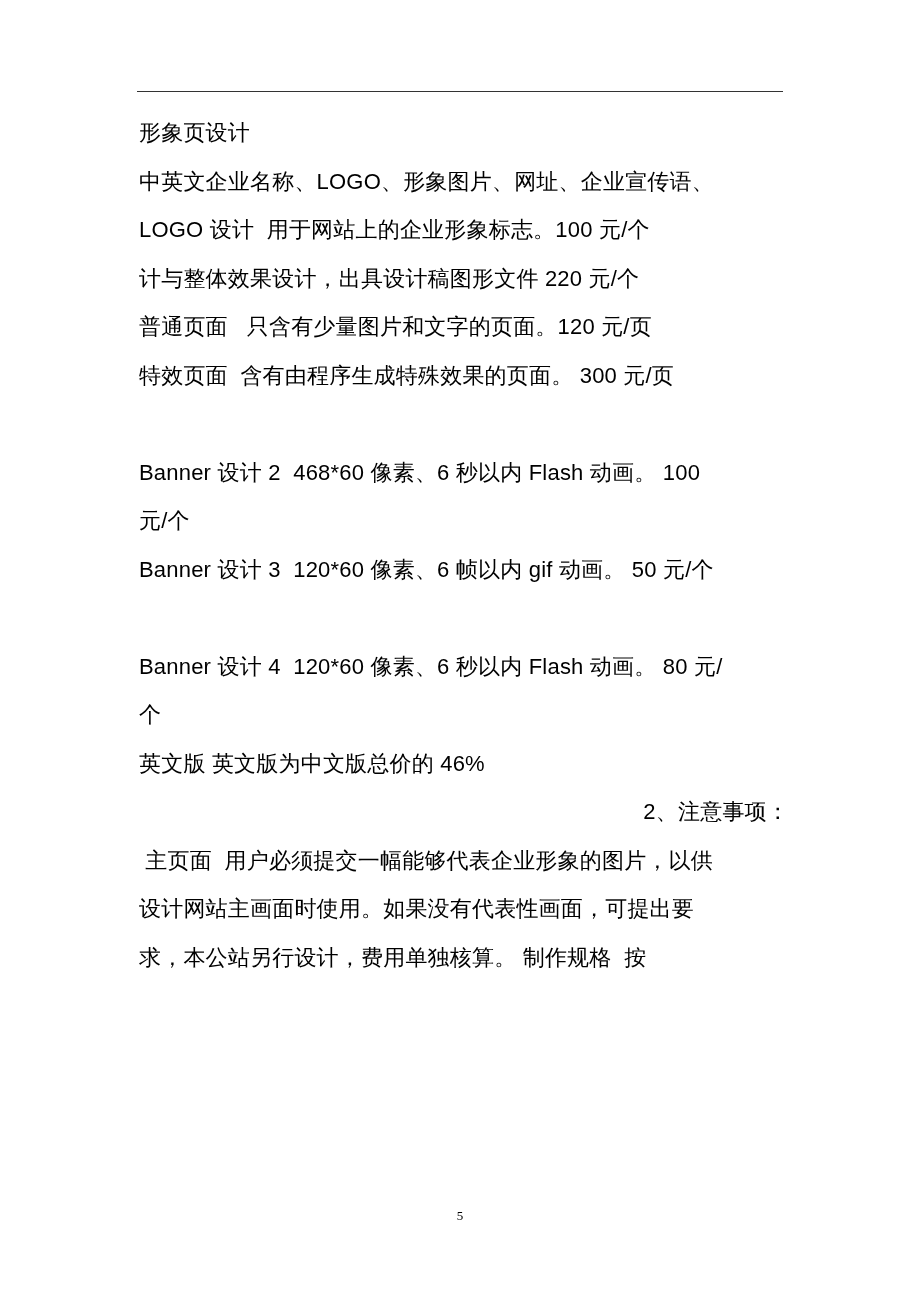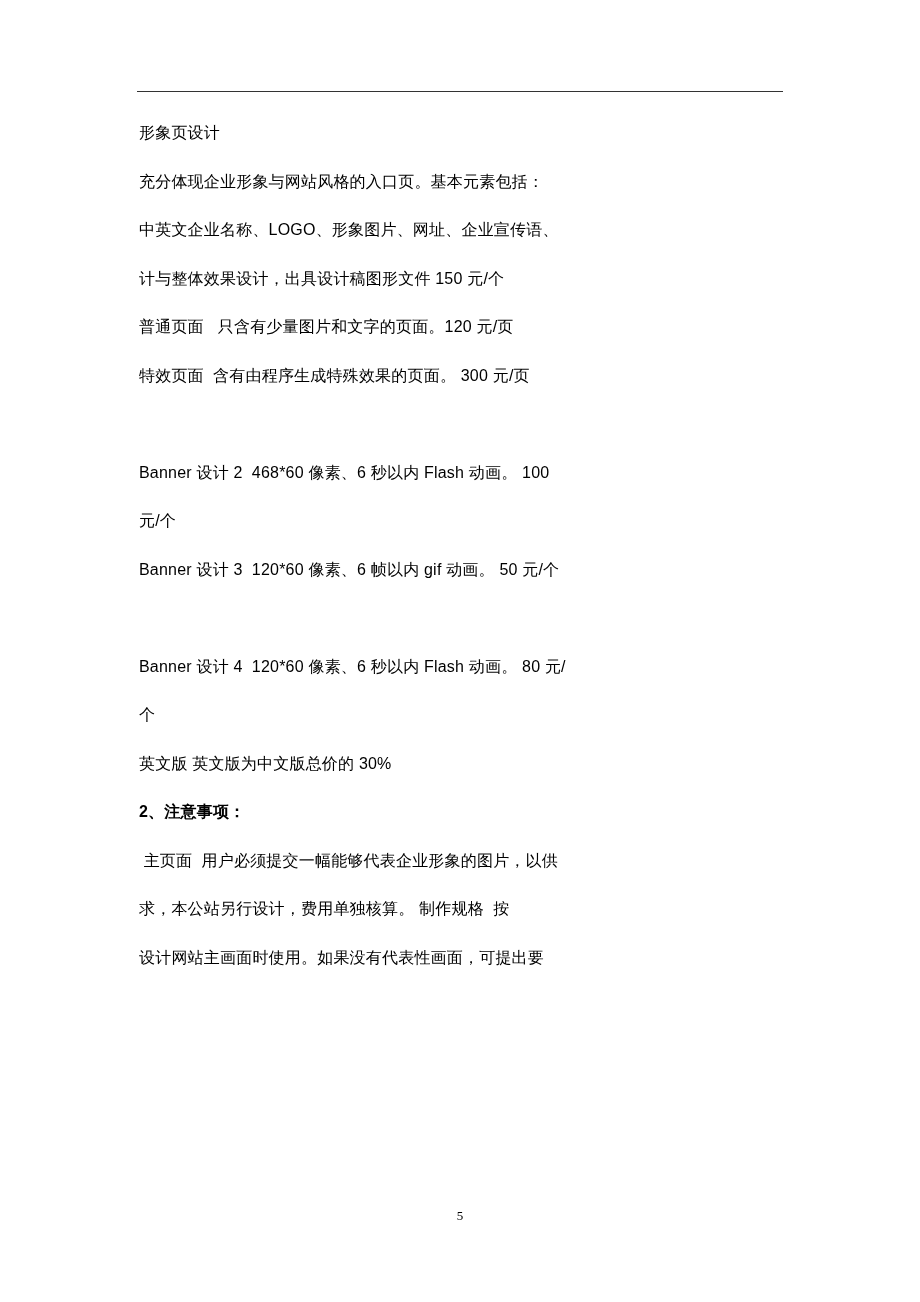--- a/index.html
+++ b/index.html
@@ -25,60 +25,61 @@
     }
     .content {
       position: absolute;
       left: 139px;
       top: 109px;
       width: 650px;
     }
     .line {
       height: 48.5px;
       line-height: 48.5px;
-      font-size: 16px;
+      font-size: 22px;
       white-space: pre;
       letter-spacing: 0.2px;
     }
     .line.blank {
       height: 48.5px;
     }
     .line.bold {
-      font-weight: bold;
+      font-weight: normal;
+      text-align: right;
     }
     .page-number {
       position: absolute;
       left: 0;
       width: 920px;
       top: 1208px;
       text-align: center;
       font-family: "Liberation Serif", "DejaVu Serif", serif;
       font-size: 13px;
       color: #000;
     }
   </style>
 </head>
 <body>
 
 <div class="header-rule"></div>
 
 <div class="content">
   <div class="line">形象页设计</div>
-  <div class="line">充分体现企业形象与网站风格的入口页。基本元素包括：</div>
   <div class="line">中英文企业名称、LOGO、形象图片、网址、企业宣传语、</div>
-  <div class="line">计与整体效果设计，出具设计稿图形文件 150 元/个</div>
+  <div class="line">LOGO 设计  用于网站上的企业形象标志。100 元/个</div>
+  <div class="line">计与整体效果设计，出具设计稿图形文件 220 元/个</div>
   <div class="line">普通页面   只含有少量图片和文字的页面。120 元/页</div>
   <div class="line">特效页面  含有由程序生成特殊效果的页面。 300 元/页</div>
   <div class="line blank"></div>
   <div class="line">Banner 设计 2  468*60 像素、6 秒以内 Flash 动画。 100</div>
   <div class="line">元/个</div>
   <div class="line">Banner 设计 3  120*60 像素、6 帧以内 gif 动画。 50 元/个</div>
   <div class="line blank"></div>
   <div class="line">Banner 设计 4  120*60 像素、6 秒以内 Flash 动画。 80 元/</div>
   <div class="line">个</div>
-  <div class="line">英文版 英文版为中文版总价的 30%</div>
+  <div class="line">英文版 英文版为中文版总价的 46%</div>
   <div class="line bold">2、注意事项：</div>
   <div class="line"> 主页面  用户必须提交一幅能够代表企业形象的图片，以供</div>
+  <div class="line">设计网站主画面时使用。如果没有代表性画面，可提出要</div>
   <div class="line">求，本公站另行设计，费用单独核算。 制作规格  按</div>
-  <div class="line">设计网站主画面时使用。如果没有代表性画面，可提出要</div>
 </div>
 
 <div class="page-number">5</div>
 
 </body></html>

